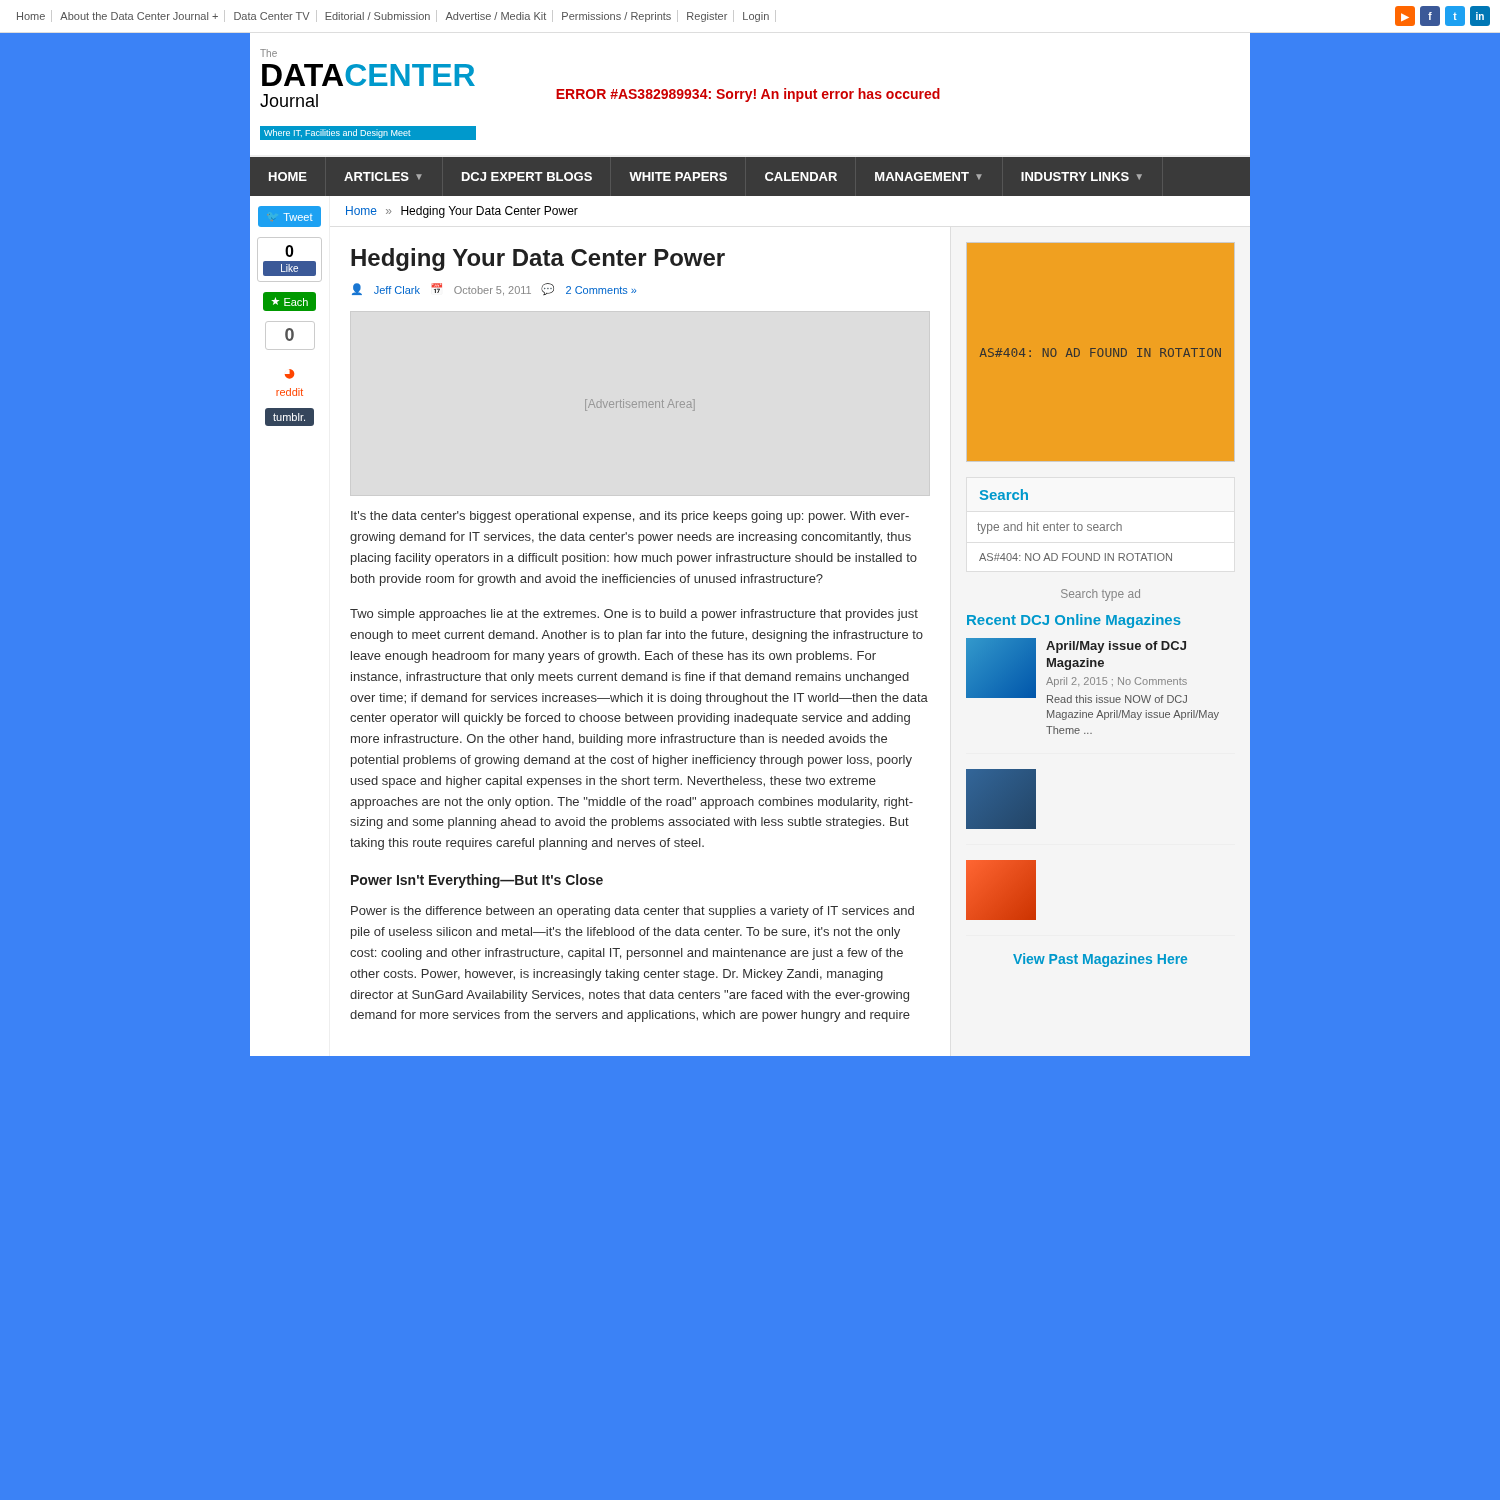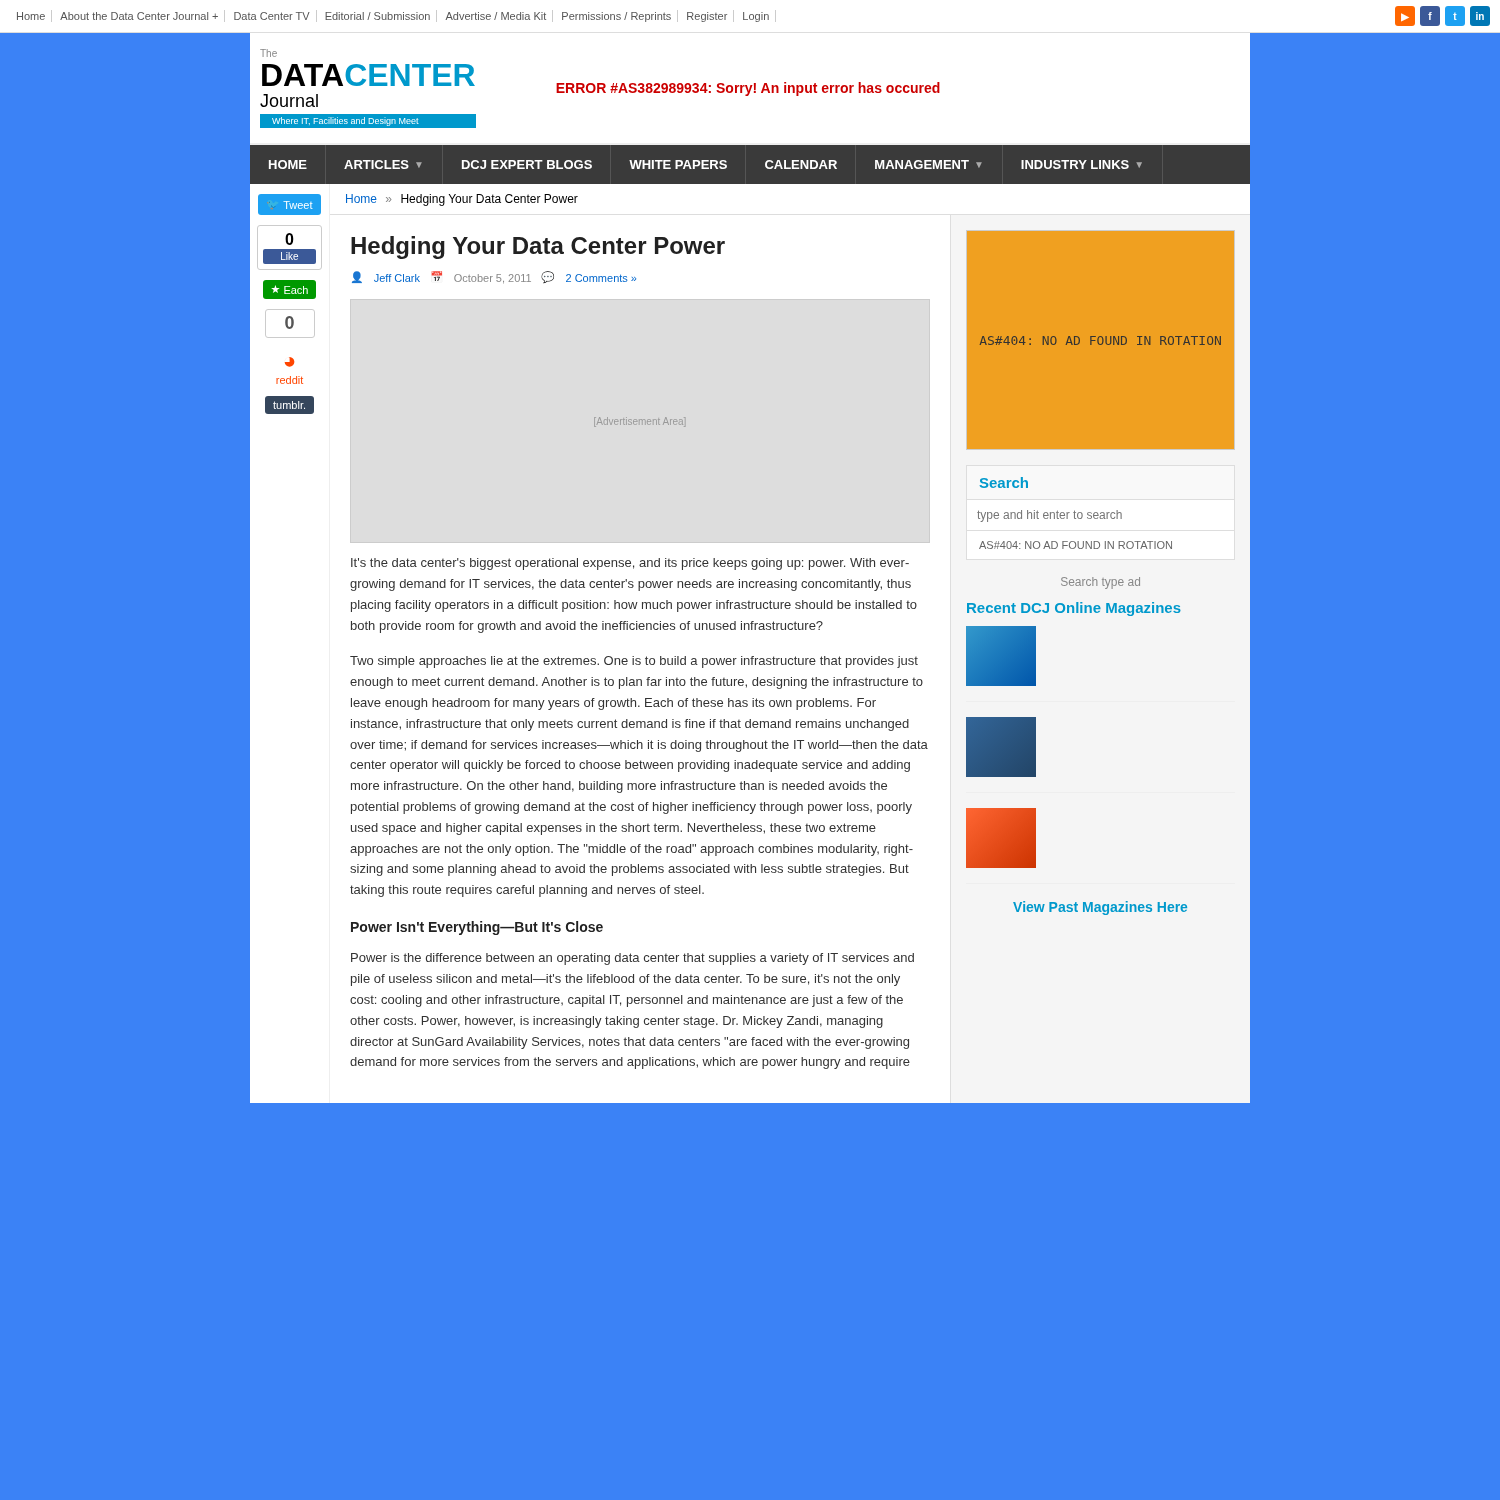--- a/index.html
+++ b/index.html
@@ -17,21 +17,21 @@
     .si-li { background: #0077b5; }
 
     
     .site-header { background: #fff; padding: 15px 10px; display: flex; align-items: center; border-bottom: 2px solid #eee; }
     .logo-area { display: flex; flex-direction: column; }
     .logo-top { font-size: 10px; color: #888; }
     .logo-main { font-size: 32px; font-weight: bold; line-height: 1; }
     .logo-data { color: #000; }
     .logo-center { color: #0099cc; }
     .logo-journal { color: #000; font-size: 18px; }
-    .logo-tagline { background: #0099cc; color: #fff; font-size: 9px; padding: 2px 12px; margin-top: 2px; }
+    .logo-tagline { background: #0099cc; color: #fff; font-size: 9px; padding: 2px 4px; margin-top: 14px; }
     .error-banner { margin-left: 80px; color: #cc0000; font-size: 14px; font-weight: bold; }
 
     
     .main-nav { background: #3a3a3a; display: flex; align-items: stretch; }
     .main-nav a, .main-nav .nav-item { color: #fff; text-decoration: none; padding: 12px 18px; font-size: 13px; font-weight: bold; display: flex; align-items: center; gap: 5px; cursor: pointer; border-right: 1px solid #555; white-space: nowrap; }
     .nav-arrow { font-size: 10px; color: #aaa; }
     .left-sidebar { width: 80px; background: #fff; padding: 10px 5px; display: flex; flex-direction: column; align-items: center; gap: 10px; border-right: 1px solid #eee; }
     .tweet-btn { background: #1da1f2; color: #fff; border: none; border-radius: 3px; padding: 4px 8px; font-size: 11px; cursor: pointer; display: flex; align-items: center; gap: 3px; }
     .like-box { border: 1px solid #ccc; border-radius: 3px; padding: 5px; text-align: center; width: 65px; }
     .like-count { font-size: 16px; font-weight: bold; }
@@ -48,21 +48,21 @@
 
     .content-area { display: flex; gap: 0; }
     .article-main { flex: 1; padding: 15px 20px; background: #fff; min-height: 800px; }
     .right-sidebar { width: 300px; background: #f5f5f5; padding: 15px; border-left: 1px solid #ddd; }
 
     
     .article-title { font-size: 24px; font-weight: bold; color: #222; margin-bottom: 10px; line-height: 1.3; }
     .article-meta { display: flex; align-items: center; gap: 10px; font-size: 11px; color: #888; margin-bottom: 15px; }
     .meta-author { color: #0066cc; }
     .meta-comments { color: #0066cc; }
-    .article-ad-placeholder { background: #ddd; height: 244px; margin: 10px 0; display: flex; align-items: center; justify-content: center; color: #999; font-size: 10px; border: 1px solid #ccc; }
+    .article-ad-placeholder { background: #ddd; height: 185px; margin: 10px 0; display: flex; align-items: center; justify-content: center; color: #999; font-size: 12px; border: 1px solid #ccc; }
     .article-body { font-size: 13px; color: #333; line-height: 1.6; }
     .article-body p { margin-bottom: 15px; }
     .article-body h3 { font-size: 14px; font-weight: bold; margin: 10px 0; color: #222; }
 
     
     .ad-box { background: #f0a020; width: 100%; height: 220px; display: flex; align-items: center; justify-content: center; margin-bottom: 15px; font-family: monospace; font-size: 13px; color: #333; text-align: center; border: 1px solid #ccc; }
     .search-widget { background: #fff; border: 1px solid #ddd; margin-bottom: 15px; }
     .widget-title { background: #f9f9f9; padding: 8px 12px; font-size: 15px; color: #0099cc; border-bottom: 1px solid #ddd; font-weight: bold; }
     .search-input { width: 100%; padding: 8px 10px; border: none; border-bottom: 1px solid #ddd; font-size: 12px; color: #999; outline: none; }
     .ad-text { padding: 8px 12px; font-size: 11px; color: #666; background: #fff; }
@@ -206,20 +206,31 @@
               <div class="ad-text">AS#404: NO AD FOUND IN ROTATION</div>
             </div>
 
             <div style="font-size:12px;color:#888;margin-bottom:10px;text-align:center;">Search type ad</div>
 
             <div class="magazine-section">
               <div class="section-title">Recent DCJ Online Magazines</div>
 
               <div class="magazine-item">
                 <div class="magazine-thumb thumb-placeholder"></div>
+                <div class="magazine-info">
+                  <div class="magazine-title">
+                    <a>April/May issue of DCJ Magazine</a>
+                  </div>
+                  <div class="magazine-date">
+                    <span>April 2, 2015</span>
+                    <span>; </span>
+                    <span>No Comments</span>
+                  </div>
+                  <div class="magazine-excerpt">Read this issue NOW of DCJ Magazine April/May issue April/May Theme ...</div>
+                </div>
               </div>
 
               <div class="magazine-item">
                 <div class="magazine-thumb thumb-social"></div>
               </div>
 
               <div class="magazine-item">
                 <div class="magazine-thumb thumb-disaster"></div>
               </div>
 

